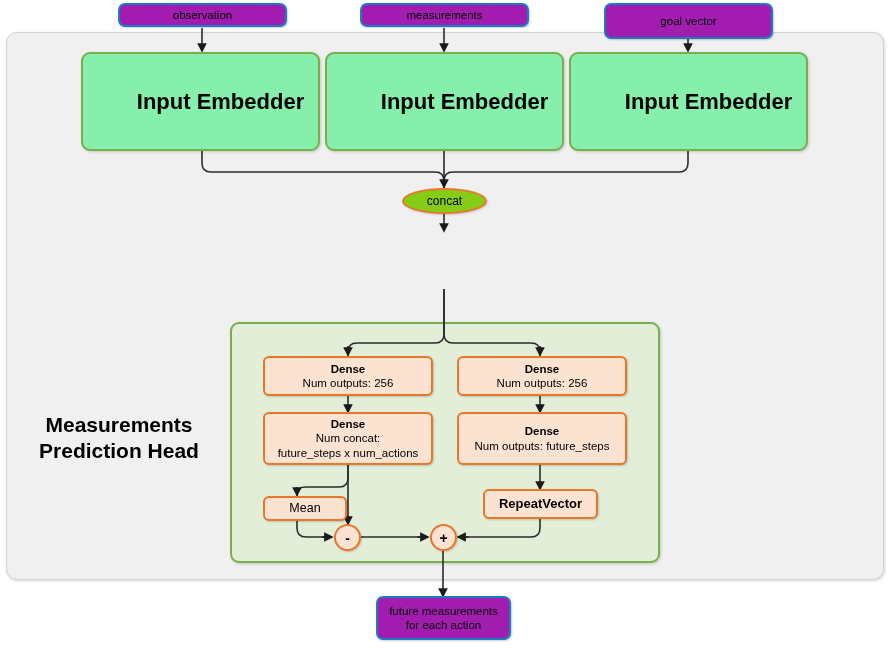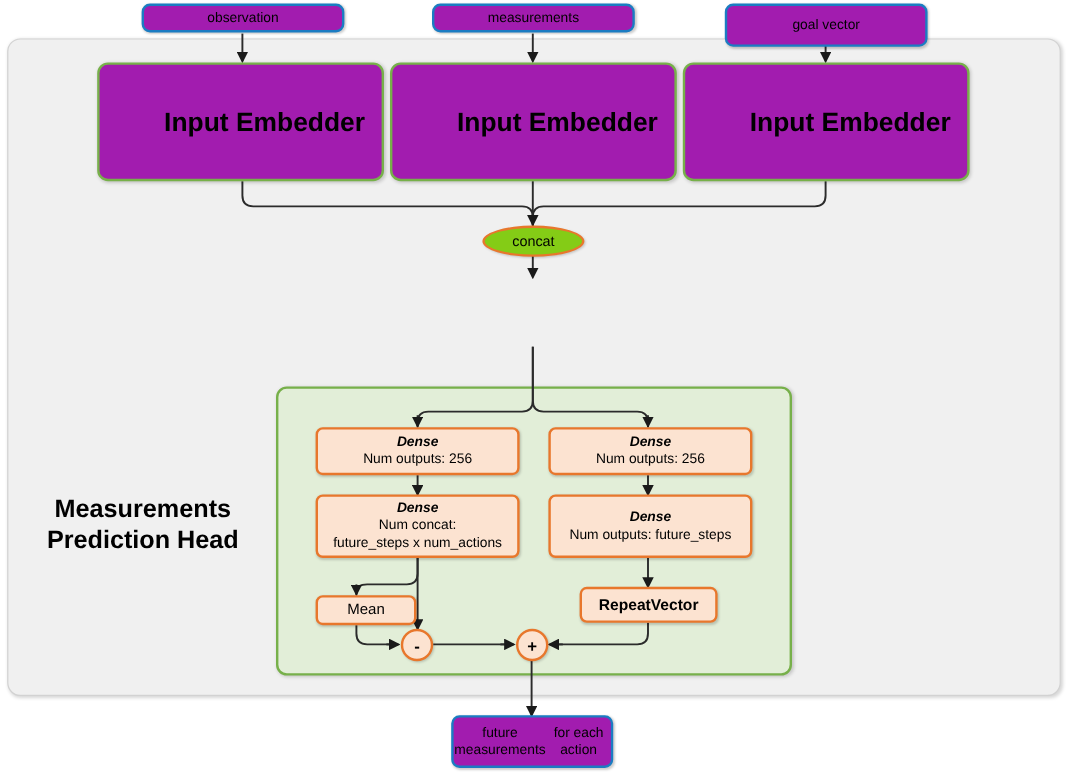--- a/index.html
+++ b/index.html
@@ -41,21 +41,21 @@
   .io-box {
     background: #a21caf;
     border: 2px solid #1b7cc2;
     border-radius: 7px;
     color: #000;
     font-size: 11.5px;
     line-height: 14px;
     box-shadow: 1px 1px 2px rgba(0,0,0,0.20);
   }
   .green-box {
-    background: #a21caf;
+    background: #86efac;
     border: 2.5px solid #77b04a;
     border-radius: 9px;
     box-shadow: 1px 1px 3px rgba(0,0,0,0.18);
     padding-left: 40px;
   }
   .embedder {
     font-size: 22px;
     font-weight: bold;
     color: #000;
   }
@@ -96,21 +96,20 @@
     border: 2px solid #e8772c;
     border-radius: 6px;
     color: #000;
     font-size: 11.5px;
     line-height: 14.5px;
     box-shadow: 1px 1px 2px rgba(0,0,0,0.18);
     flex-direction: column;
   }
   .orange-box .ttl {
     font-weight: bold;
-    font-style: italic;
   }
   .op-circle {
     background: #fce3d1;
     border: 2.5px solid #e8772c;
     border-radius: 50%;
     color: #000;
     font-size: 14px;
     font-weight: 600;
     box-shadow: 1px 1px 2px rgba(0,0,0,0.18);
     z-index: 12;
@@ -244,18 +243,18 @@
   </div>
 
   <div class="node orange-box repeat-box" style="left:483px; top:489px; width:115px; height:30px;">
     <span>RepeatVector</span>
   </div>
 
   <div class="node op-circle" style="left:430px; top:524px; width:27px; height:27px;">
     <span>+</span>
   </div>
 
-  <div class="node io-box" style="left:376px; top:596px; width:135px; height:44px; flex-direction:row;">
+  <div class="node io-box" style="left:376px; top:596px; width:135px; height:44px; flex-direction:column;">
     <span>future measurements</span>
     <span>for each action</span>
   </div>
 
 </div>
 
 </body></html>

